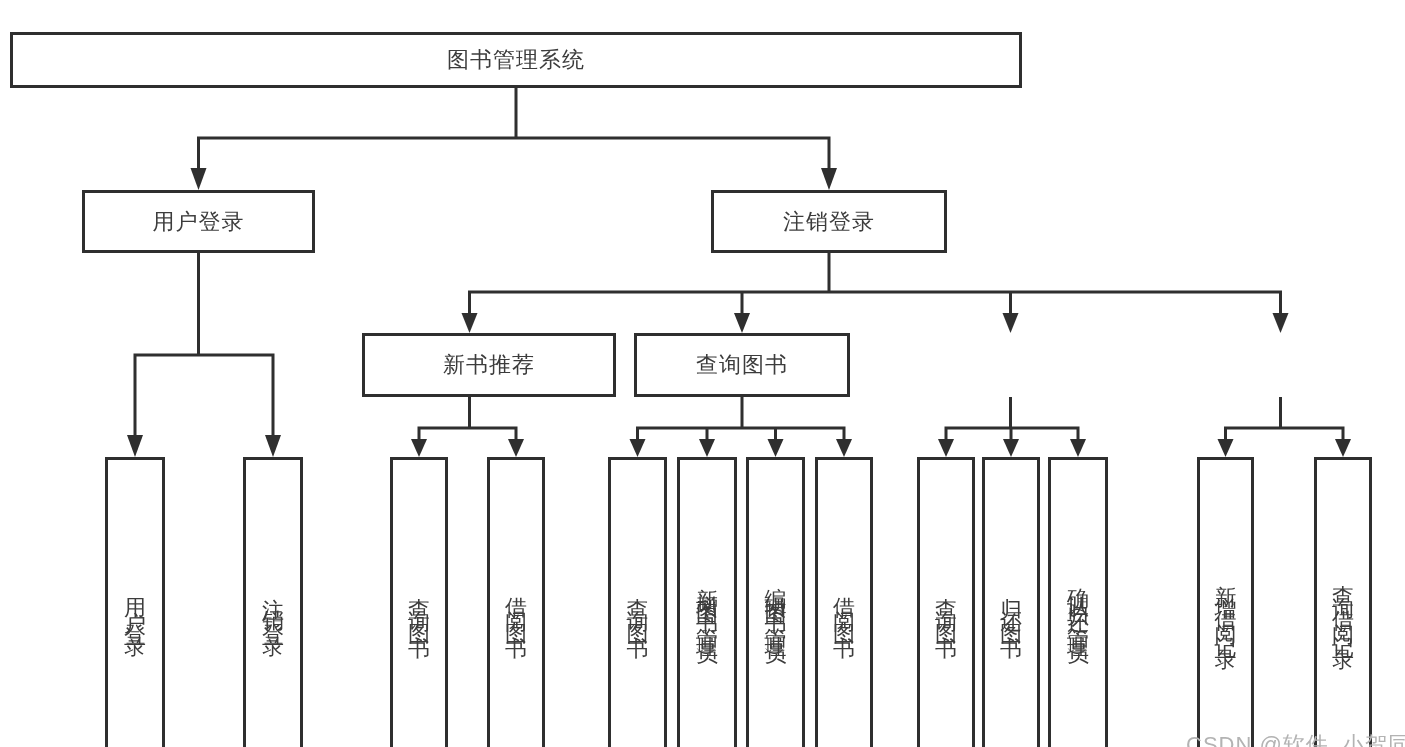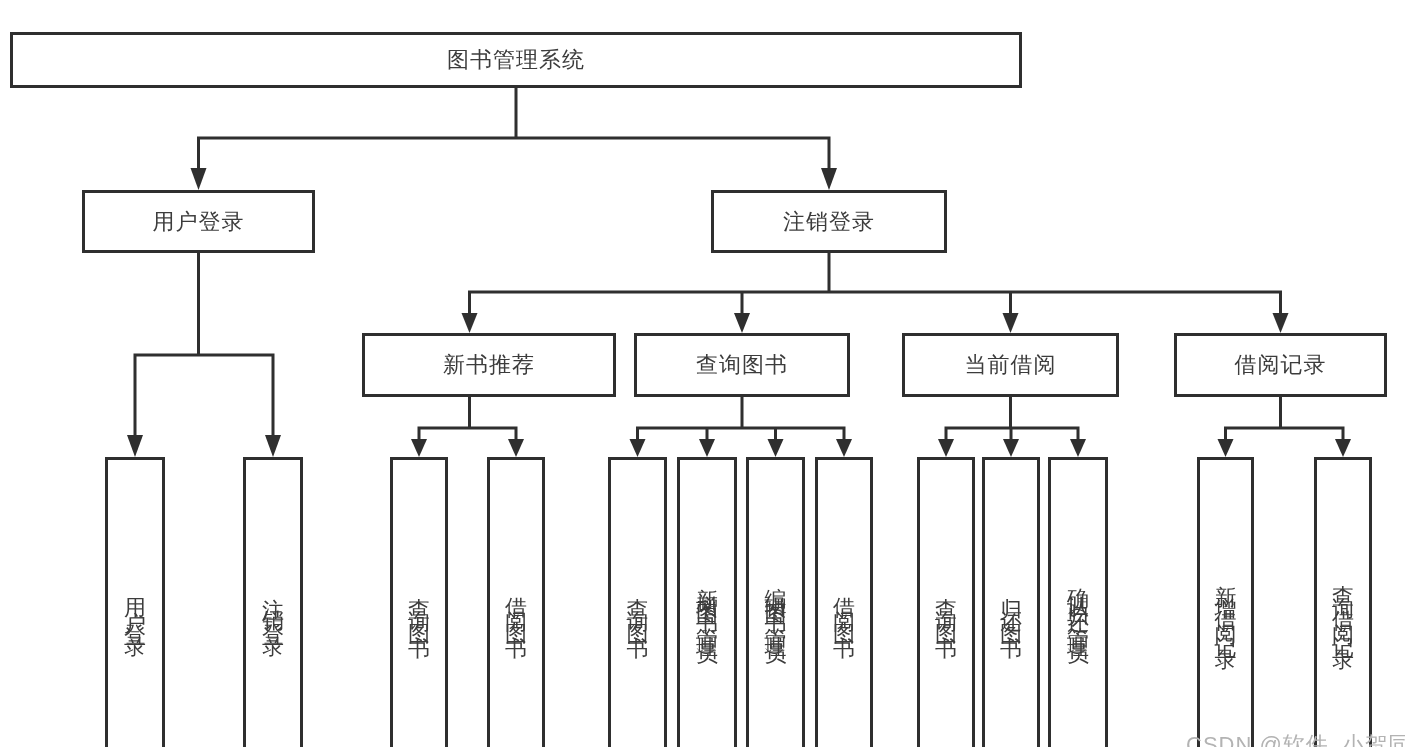--- a/index.html
+++ b/index.html
@@ -86,22 +86,20 @@
     </g>
   </svg>
 
   <div class="node hbox" style="left:10px;top:12px;width:1012px;height:56px">图书管理系统</div>
 
   <div class="node hbox" style="left:82px;top:170px;width:233px;height:63px">用户登录</div>
   <div class="node hbox" style="left:711px;top:170px;width:236px;height:63px">注销登录</div>
 
   <div class="node hbox" style="left:362px;top:313px;width:254px;height:64px">新书推荐</div>
   <div class="node hbox" style="left:634px;top:313px;width:216px;height:64px">查询图书</div>
-  <div class="node hbox" style="left:902px;top:313px;width:217px;height:64px">当前借阅</div>
-  <div class="node hbox" style="left:1174px;top:313px;width:213px;height:64px">借阅记录</div>
 
   <div class="node vbox" style="left:105px;top:437px;width:60px;height:298px">用户登录</div>
   <div class="node vbox" style="left:243px;top:437px;width:60px;height:298px">注销登录</div>
 
   <div class="node vbox" style="left:390px;top:437px;width:58px;height:298px">查询图书</div>
   <div class="node vbox" style="left:487px;top:437px;width:58px;height:298px">借阅图书</div>
 
   <div class="node vbox" style="left:608px;top:437px;width:59px;height:298px">查询图书</div>
   <div class="node vbox long" style="left:677px;top:437px;width:60px;height:298px">新增图书（管理员）</div>
   <div class="node vbox long" style="left:746px;top:437px;width:59px;height:298px">编辑图书（管理员）</div>

